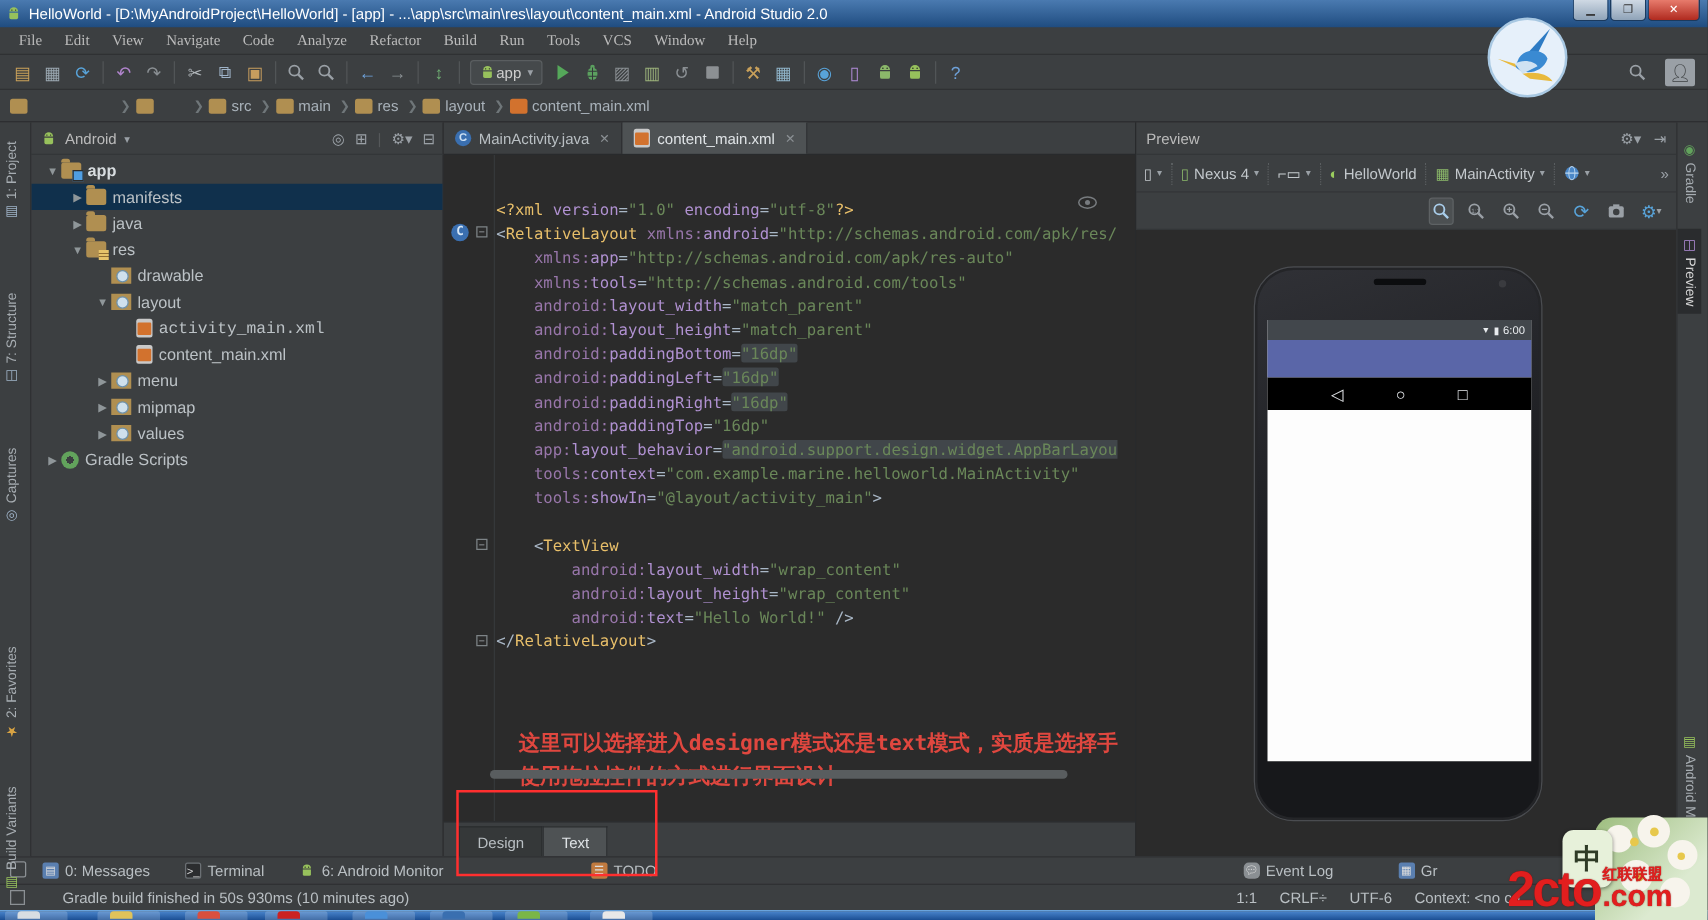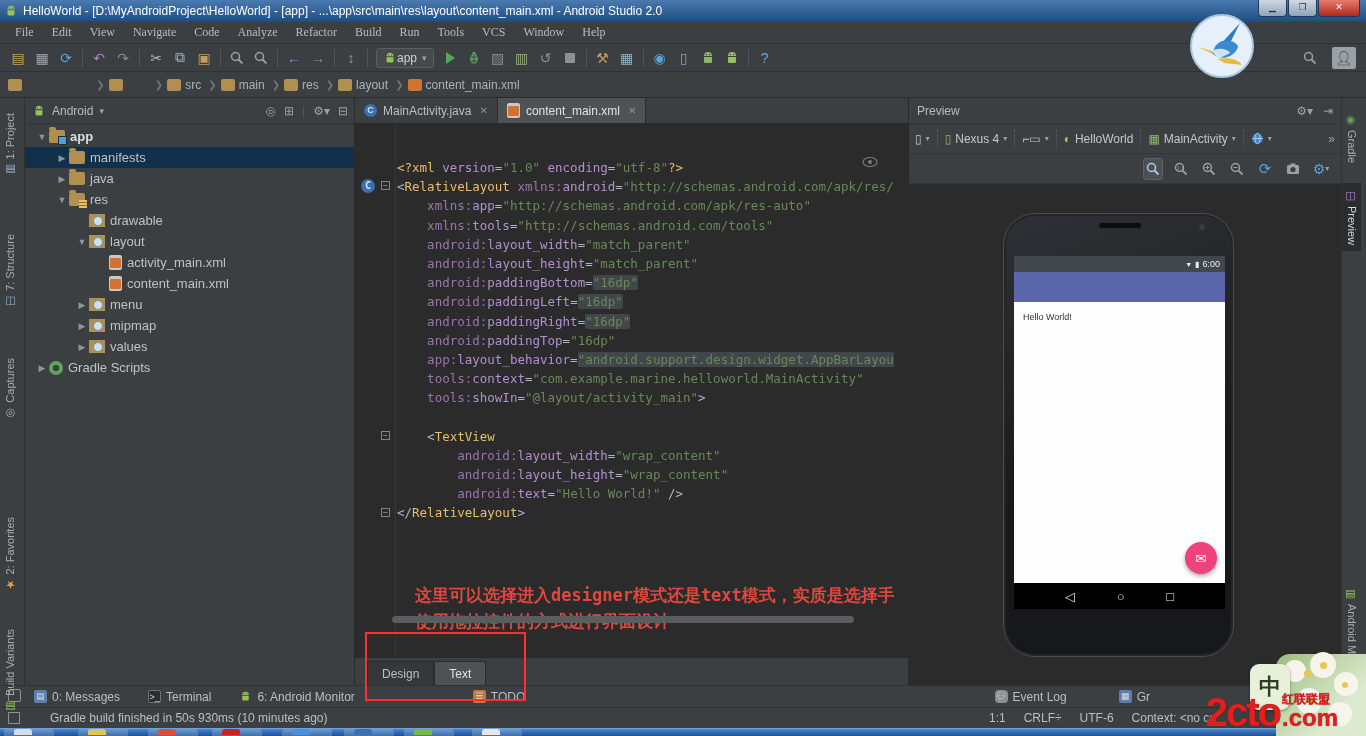--- a/index.html
+++ b/index.html
@@ -460,21 +460,21 @@
         <div class="trow" style="padding-left: 50px;">
           <span class="chev"></span>
           <span class="ti resdir"></span>
           <span class="lbl">drawable</span>
         </div>
         <div class="trow" style="padding-left: 50px;">
           <span class="chev">▼</span>
           <span class="ti resdir"></span>
           <span class="lbl">layout</span>
         </div>
-        <div class="trow" style="padding-left: 70px;">
+        <div class="trow" style="padding-left: 70px; font-family: Liberation Mono, monospace;">
           <span class="chev"></span>
           <span class="ti xml"></span>
           <span class="lbl">activity_main.xml</span>
         </div>
         <div class="trow" style="padding-left: 70px;">
           <span class="chev"></span>
           <span class="ti xml"></span>
           <span class="lbl">content_main.xml</span>
         </div>
         <div class="trow" style="padding-left: 50px;">
@@ -624,26 +624,20 @@
       <div id="phone">
         <div id="ph-speaker"></div>
         <div id="ph-cam"></div>
         <div id="screen">
           <div id="ph-status">
             <span style="font-size:7px">▼</span>
             <span style="font-size:8px">▮</span>
             <span>6:00</span>
           </div>
           <div id="ph-appbar" style="background: rgb(90, 102, 168);"></div>
-          <div id="ph-content">
-            <div id="ph-hello">Hello World!</div>
-            <div id="fab" style="background: rgb(240, 67, 124);">
-                <span>✉</span>
-              </div>
-          </div>
           <div id="ph-nav">
             <span>◁</span>
             <span>○</span>
             <span>□</span>
           </div>
         </div>
       </div>
     </div>
   </div>
 

